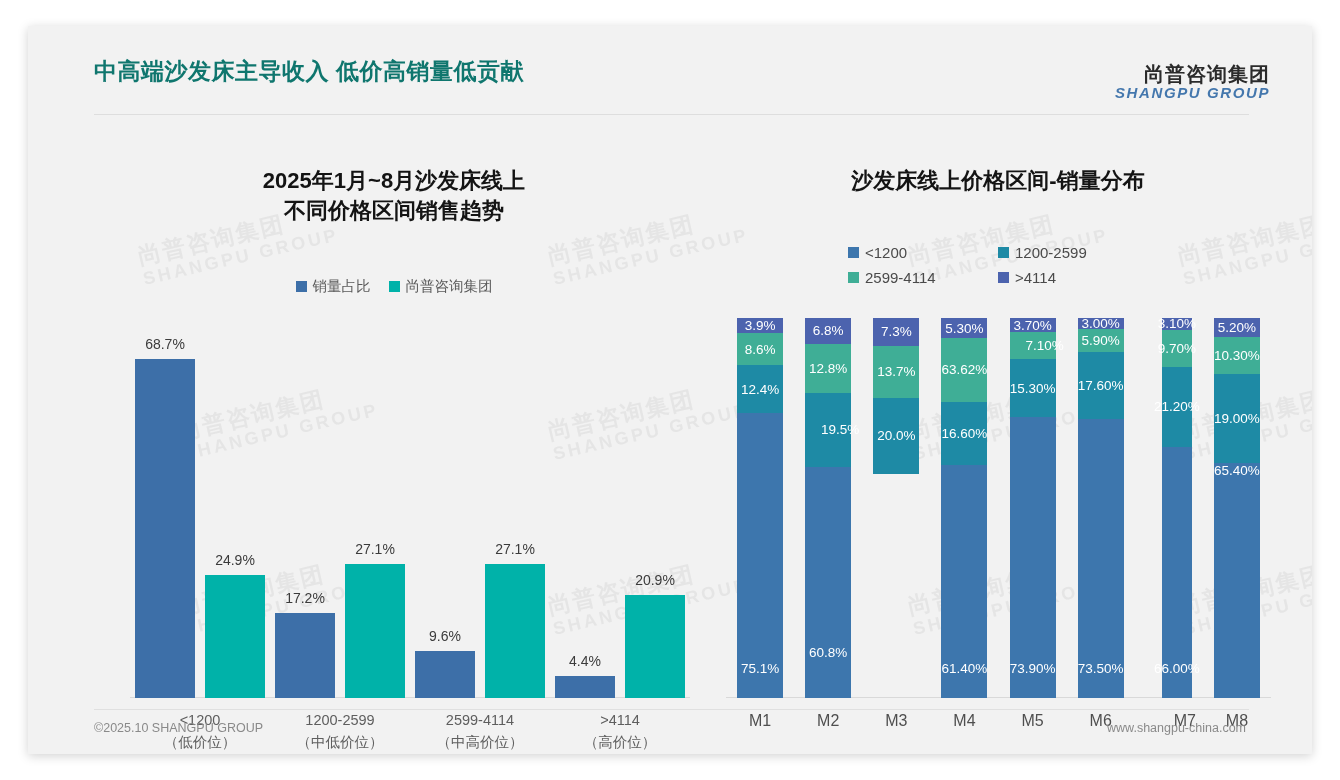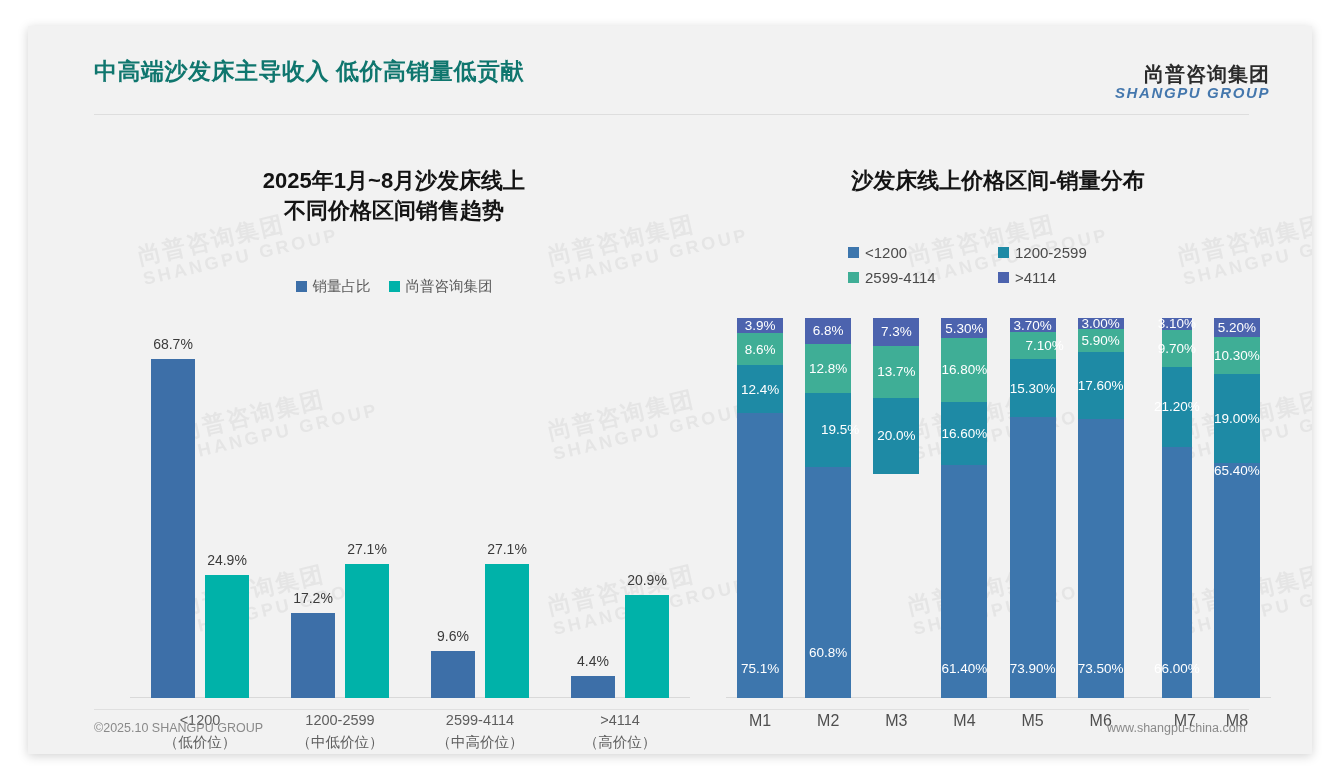--- a/index.html
+++ b/index.html
@@ -104,21 +104,21 @@
   }
   .group {
     position: absolute;
     bottom: 0;
     height: 100%;
     display: flex;
     justify-content: center;
     align-items: flex-end;
     gap: 10px;
   }
-  .gbar { position: relative; width: 44px; }
+  .gbar { position: relative; width: 60px; }
   .gbar .fill { width: 100%; height: 100%; }
   .gbar .vlabel {
     position: absolute;
     left: 50%;
     transform: translateX(-50%);
     bottom: 100%;
     margin-bottom: 7px;
     font-size: 14px;
     color: #3b3b3b;
     white-space: nowrap;
@@ -402,21 +402,21 @@
           <div class="seg" style="background: rgb(30, 138, 165); height: 75.9241px;">
             <span>20.0%</span>
           </div>
           <div class="xm">M3</div>
         </div>
         <div class="stack" style="left: 215.438px;">
           <div class="seg" style="background: rgb(76, 99, 174); height: 20.1199px;">
             <span>5.30%</span>
           </div>
           <div class="seg" style="background: rgb(63, 174, 150); height: 63.7762px;">
-            <span>16.80%</span>
+            <span>63.62%</span>
           </div>
           <div class="seg" style="background: rgb(30, 138, 165); height: 63.017px;">
             <span>16.60%</span>
           </div>
           <div class="seg" style="background: rgb(61, 118, 173); height: 233.087px; align-items: flex-end;">
             <span style="margin-bottom: 22px;">61.40%</span>
           </div>
           <div class="xm">M4</div>
         </div>
         <div class="stack" style="left: 283.562px;">

